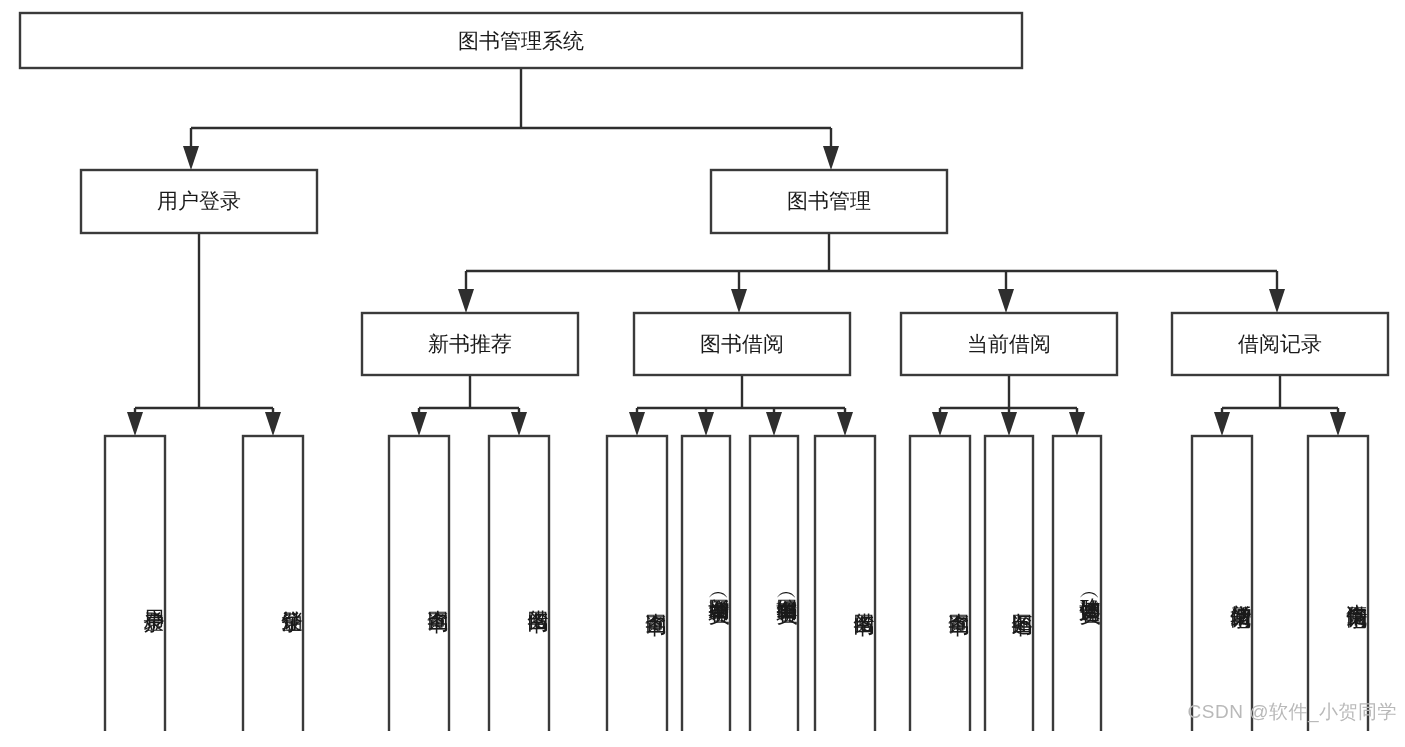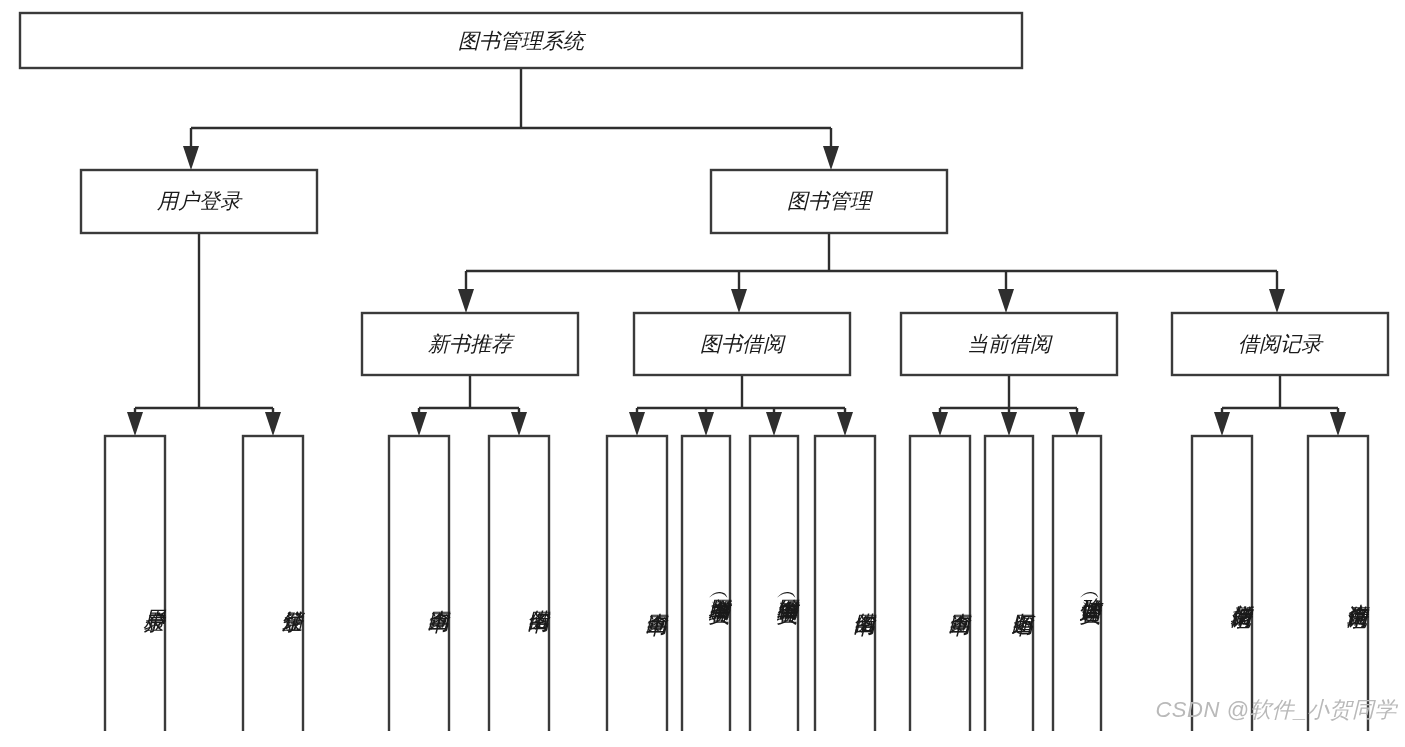--- a/index.html
+++ b/index.html
@@ -9,21 +9,20 @@
   }
   body {
     font-family: "Liberation Sans", "DejaVu Sans", sans-serif;
   }
   #diagram-root {
     position: relative;
     width: 1405px;
     height: 731px;
     background: #ffffff;
     overflow: hidden;
-    font-style: italic;
   }
   svg.diagram-canvas {
     position: absolute;
     left: 0;
     top: 0;
     width: 1405px;
     height: 747px;
   }
   .node-box {
     fill: #ffffff;
@@ -60,21 +59,21 @@
     align-items: flex-start;
     justify-content: center;
     white-space: nowrap;
     pointer-events: none;
   }
   .watermark {
     position: absolute;
     right: 8px;
     bottom: 6px;
     font-family: "Liberation Sans", "DejaVu Sans", sans-serif;
-    font-size: 22px;
+    font-size: 19px;
     color: #b9b9b9;
     white-space: nowrap;
     letter-spacing: 0.5px;
   }
 </style>
 </head>
 <body>
 
 <div id="diagram-root">
 

